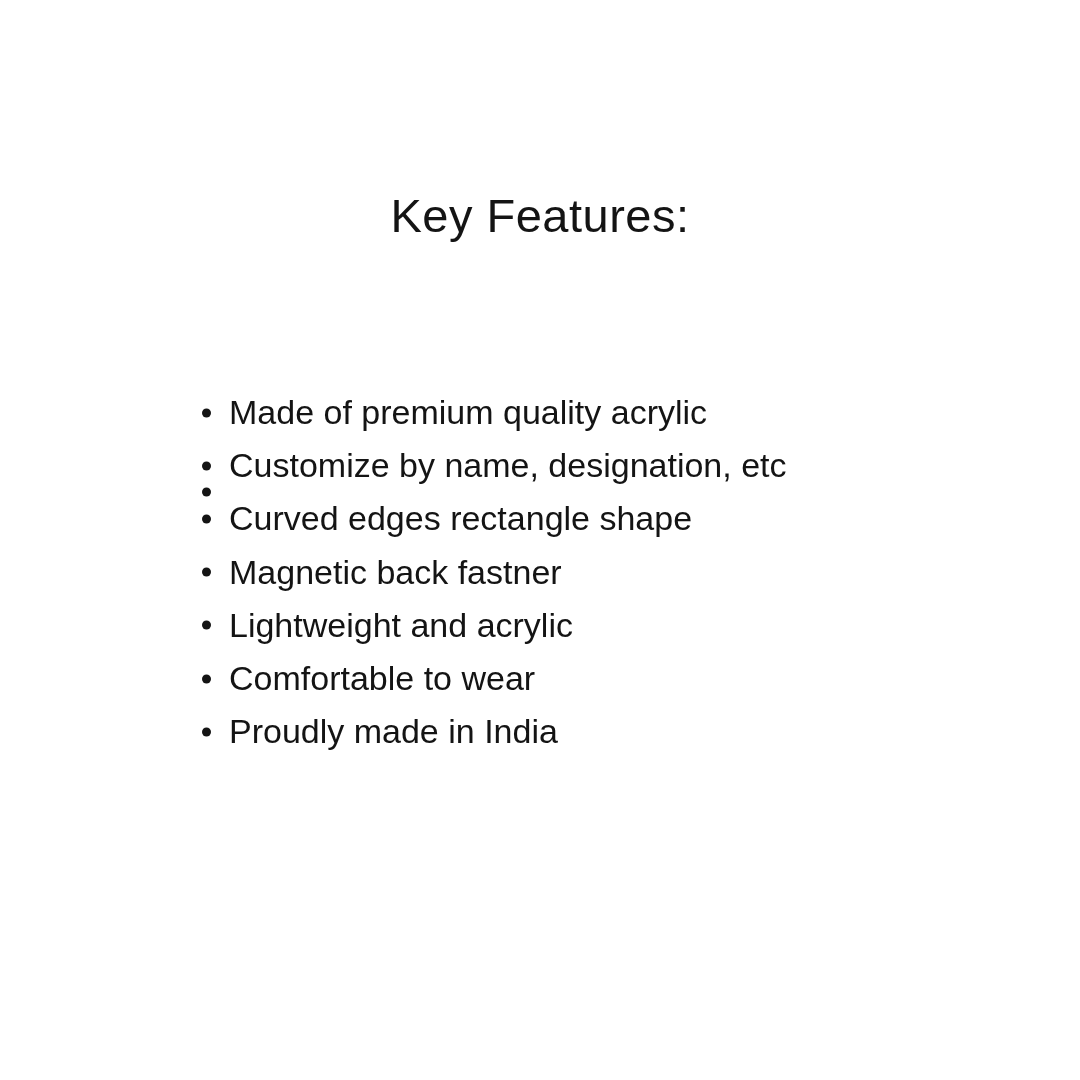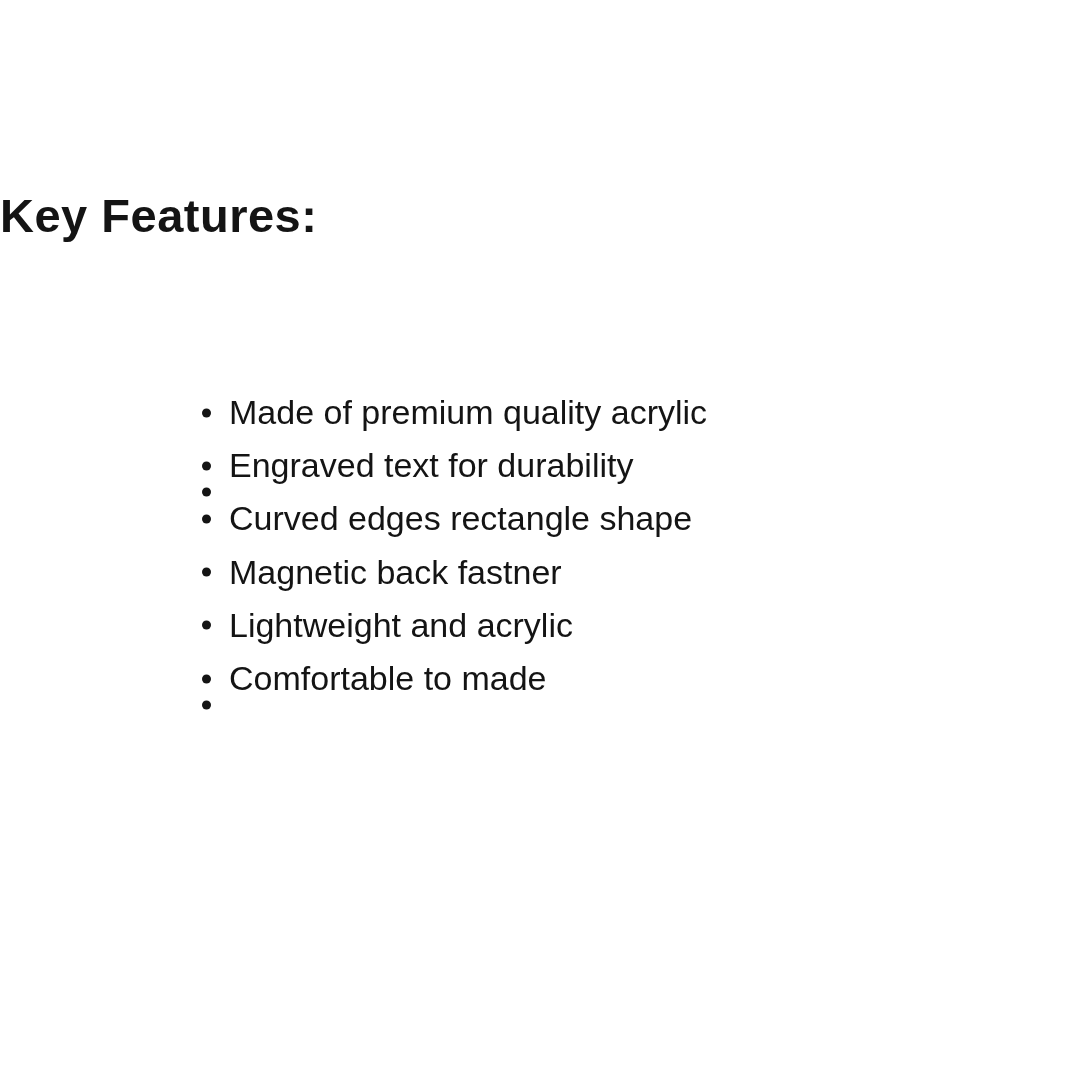--- a/index.html
+++ b/index.html
@@ -15,22 +15,23 @@
     overflow: hidden;
     font-family: "Liberation Sans", sans-serif;
     color: #141414;
   }
   .title {
     position: absolute;
     top: 188px;
     left: 0;
     width: 100%;
     margin: 0;
+    text-align: center;
     font-size: 47px;
-    font-weight: 700;
+    font-weight: 400;
     letter-spacing: 0.5px;
     color: #141414;
   }
   .features {
     position: absolute;
     left: 186px;
     top: 370px;
     margin: 16px;
     padding: 0;
     list-style: none;
@@ -61,38 +62,39 @@
 <div class="canvas">
   <h1 class="title">Key Features:</h1>
 
   <ul class="features">
       <li class="feature-item">
       <span class="bullet"></span>
       <span class="feature-text">Made of premium quality acrylic</span>
     </li>
       <li class="feature-item">
       <span class="bullet"></span>
-      <span class="feature-text">Engraved text for durability</span>
+      <span class="feature-text">Customize by name, designation, etc</span>
     </li>
       <li class="feature-item">
       <span class="bullet"></span>
     </li>
       <li class="feature-item">
       <span class="bullet"></span>
       <span class="feature-text">Curved edges rectangle shape</span>
     </li>
       <li class="feature-item">
       <span class="bullet"></span>
       <span class="feature-text">Magnetic back fastner</span>
     </li>
       <li class="feature-item">
       <span class="bullet"></span>
       <span class="feature-text">Lightweight and acrylic</span>
     </li>
       <li class="feature-item">
       <span class="bullet"></span>
-      <span class="feature-text">Comfortable to made</span>
+      <span class="feature-text">Comfortable to wear</span>
     </li>
       <li class="feature-item">
       <span class="bullet"></span>
+      <span class="feature-text">Proudly made in India</span>
     </li>
     </ul>
 </div>
 
 </body></html>

